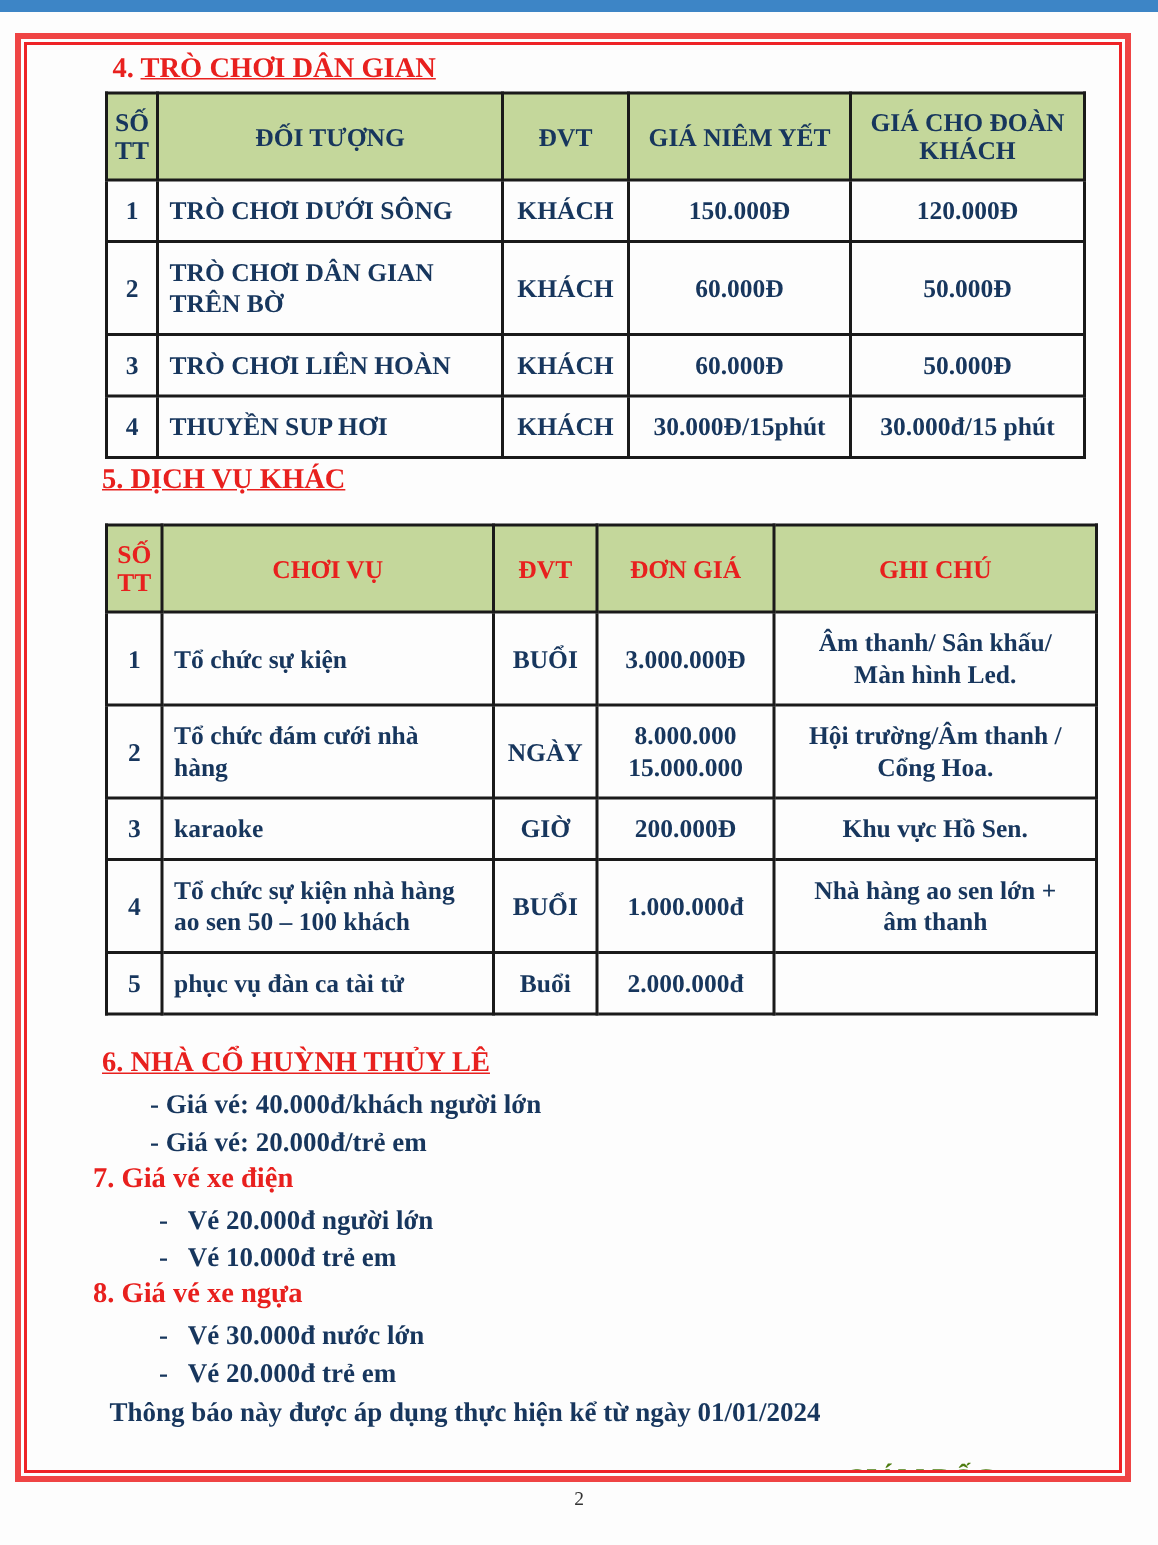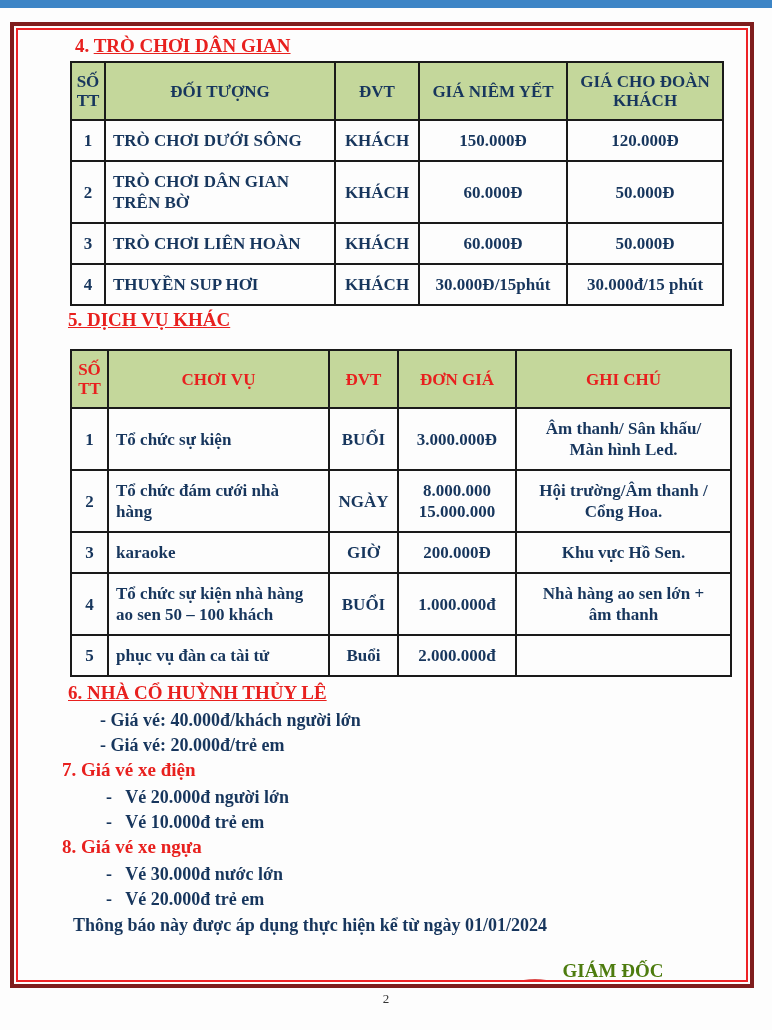--- a/index.html
+++ b/index.html
@@ -2,27 +2,27 @@
 <html><head>
 <meta charset="utf-8">
 <style>
   html,body{margin:0;padding:0;}
   body{
     width:772px;height:1030px;position:relative;background:#fdfdfd;
     font-family:"Liberation Serif","DejaVu Serif",serif;
     font-weight:bold;color:#17365d;overflow:hidden;
   }
   .topbar{position:absolute;left:0;top:0;width:772px;height:8px;background:#3d85c6;}
-  .frame{position:absolute;left:10px;top:22px;width:744px;height:966px;border:4px solid #7f1d1d;box-sizing:border-box;}
+  .frame{position:absolute;left:10px;top:22px;width:744px;height:966px;border:4px solid #ef4444;box-sizing:border-box;}
   .frame-inner{position:absolute;left:2px;top:2px;right:2px;bottom:2px;border:2px solid #ee2226;box-sizing:border-box;padding:4px 20px 0 20px;overflow:hidden;}
   .sec-head{font-size:19px;color:#e8201e;margin:0 0 3px 0;line-height:24px;}
   .sec-head .und{text-decoration:underline;}
   .h4head{margin-left:37px;}
   .h5head{margin-left:30px;text-decoration:underline;margin-top:2px;}
-  .h6head{margin-left:30px;text-decoration:underline;margin-top:4px;}
+  .h6head{margin-left:30px;text-decoration:underline;margin-top:20px;}
   .h78head{margin-left:24px;text-decoration:none;}
   table{border-collapse:collapse;table-layout:fixed;}
   .t1{margin-left:32px;width:652px;}
   .t2{margin-left:32px;width:660px;margin-top:17px;}
   th,td{border:2px solid #1a1a1a;white-space:pre-line;vertical-align:middle;text-align:center;padding:9px 3px;box-sizing:border-box;}
   th{background:#c4d79b;font-size:17px;line-height:19px;height:40px;}
   td{font-size:17px;line-height:21px;}
   .t1 td.obj, .t2 td.svc{text-align:left;padding-left:7px;}
   .t2 th{color:#e8201e;}
   .t1 th{color:#17365d;}

